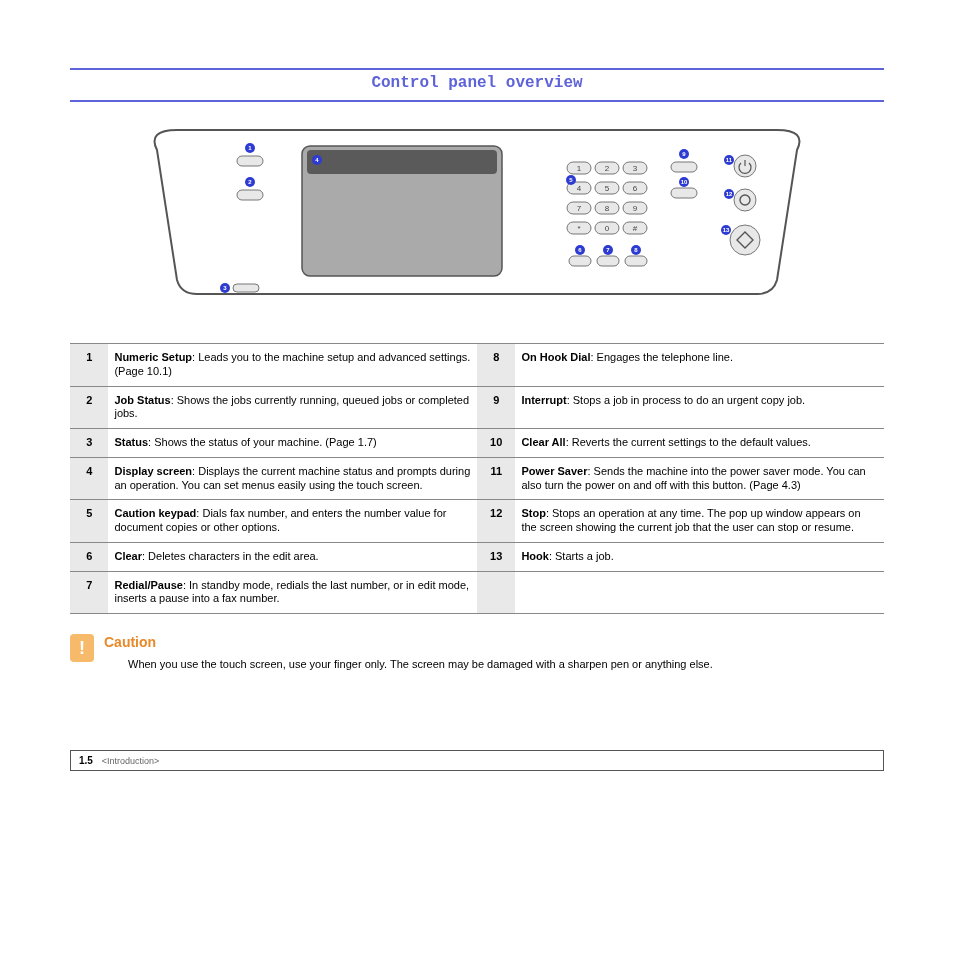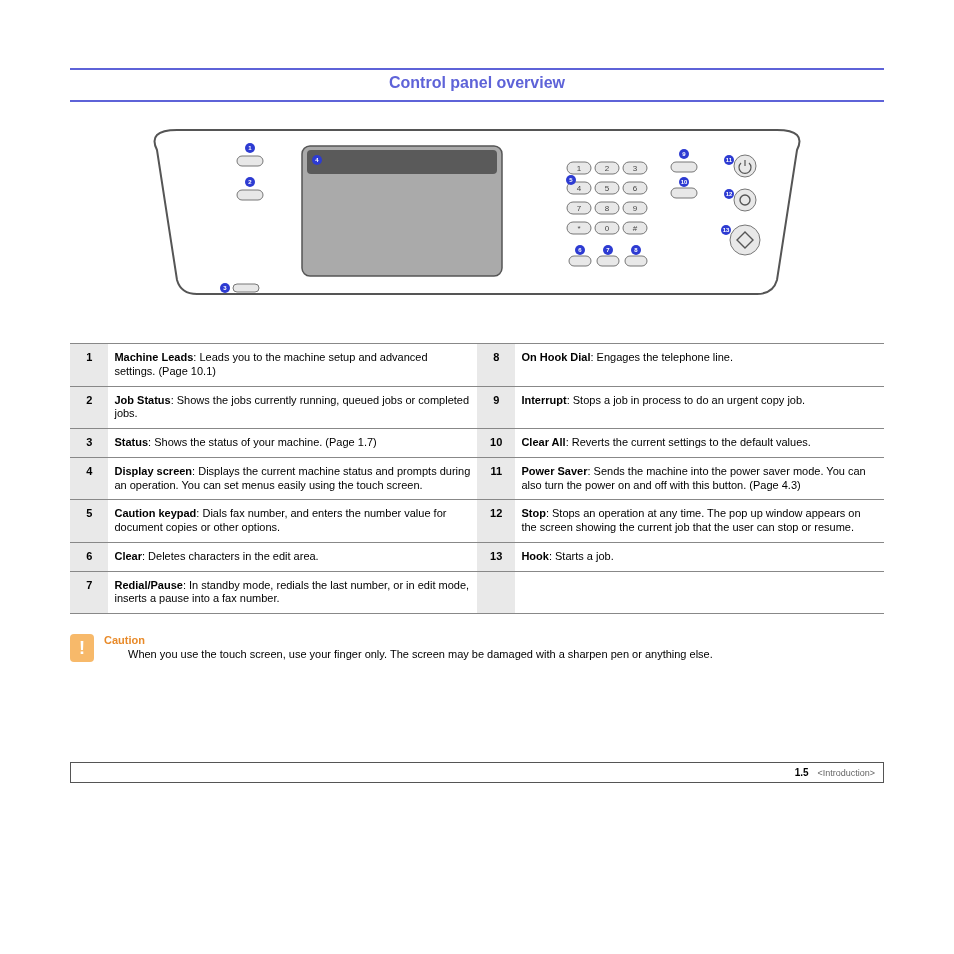--- a/index.html
+++ b/index.html
@@ -19,20 +19,21 @@
     border: 0;
     border-top: 2px solid #5e63d8;
     margin: 8px 0 0 0;
   }
   .title {
     text-align: center;
     color: #5e63d8;
     font-weight: bold;
     font-size: 16px;
     margin: 4px 0 2px 0;
+    font-family: Liberation Mono, monospace;
   }
   .panel-figure {
     margin: 8px 0 30px 0;
     text-align: center;
   }
   .panel-svg {
     width: 680px;
     height: 200px;
   }
   .callout { fill: #2d3bd2; }
@@ -82,30 +83,30 @@
     font-weight: bold;
     font-size: 18px;
     display: flex;
     align-items: center;
     justify-content: center;
     flex-shrink: 0;
   }
   .caution-head {
     color: #e88a29;
     font-weight: bold;
-    font-size: 11px;
-    margin-bottom: 2px;
+    font-size: 14px;
+    margin-bottom: 8px;
   }
   .caution-body { font-size: 11px; margin-left: 24px; }
 
   .footer {
-    margin-top: 100px;
+    margin-top: 80px;
     border: 1px solid #555;
     padding: 4px 8px;
-    text-align: right;
+    text-align: left;
     font-size: 10px;
   }
   .footer .pg { font-weight: bold; }
   .footer .sec { color: #666; font-size: 9px; margin-left: 6px; }
 </style>
 </head>
 <body>
 
 <div class="page">
   <hr class="title-rule">
@@ -203,21 +204,21 @@
   <table class="legend">
     <colgroup>
         <col class="cnum">
         <col class="cdesc">
         <col class="cnum">
         <col class="cdesc">
       </colgroup>
     <tbody>
         <tr>
       <td class="num">1</td>
-      <td class="desc"><span class="term">Machine Leads</span><span>: Leads you to the machine setup and advanced settings. (Page 10.1)</span></td>
+      <td class="desc"><span class="term">Numeric Setup</span><span>: Leads you to the machine setup and advanced settings. (Page 10.1)</span></td>
       <td class="num">8</td>
       <td class="desc"><span class="term">On Hook Dial</span><span>: Engages the telephone line.</span></td>
     </tr>
     <tr>
       <td class="num">2</td>
       <td class="desc"><span class="term">Job Status</span><span>: Shows the jobs currently running, queued jobs or completed jobs.</span></td>
       <td class="num">9</td>
       <td class="desc"><span class="term">Interrupt</span><span>: Stops a job in process to do an urgent copy job.</span></td>
     </tr>
     <tr>

